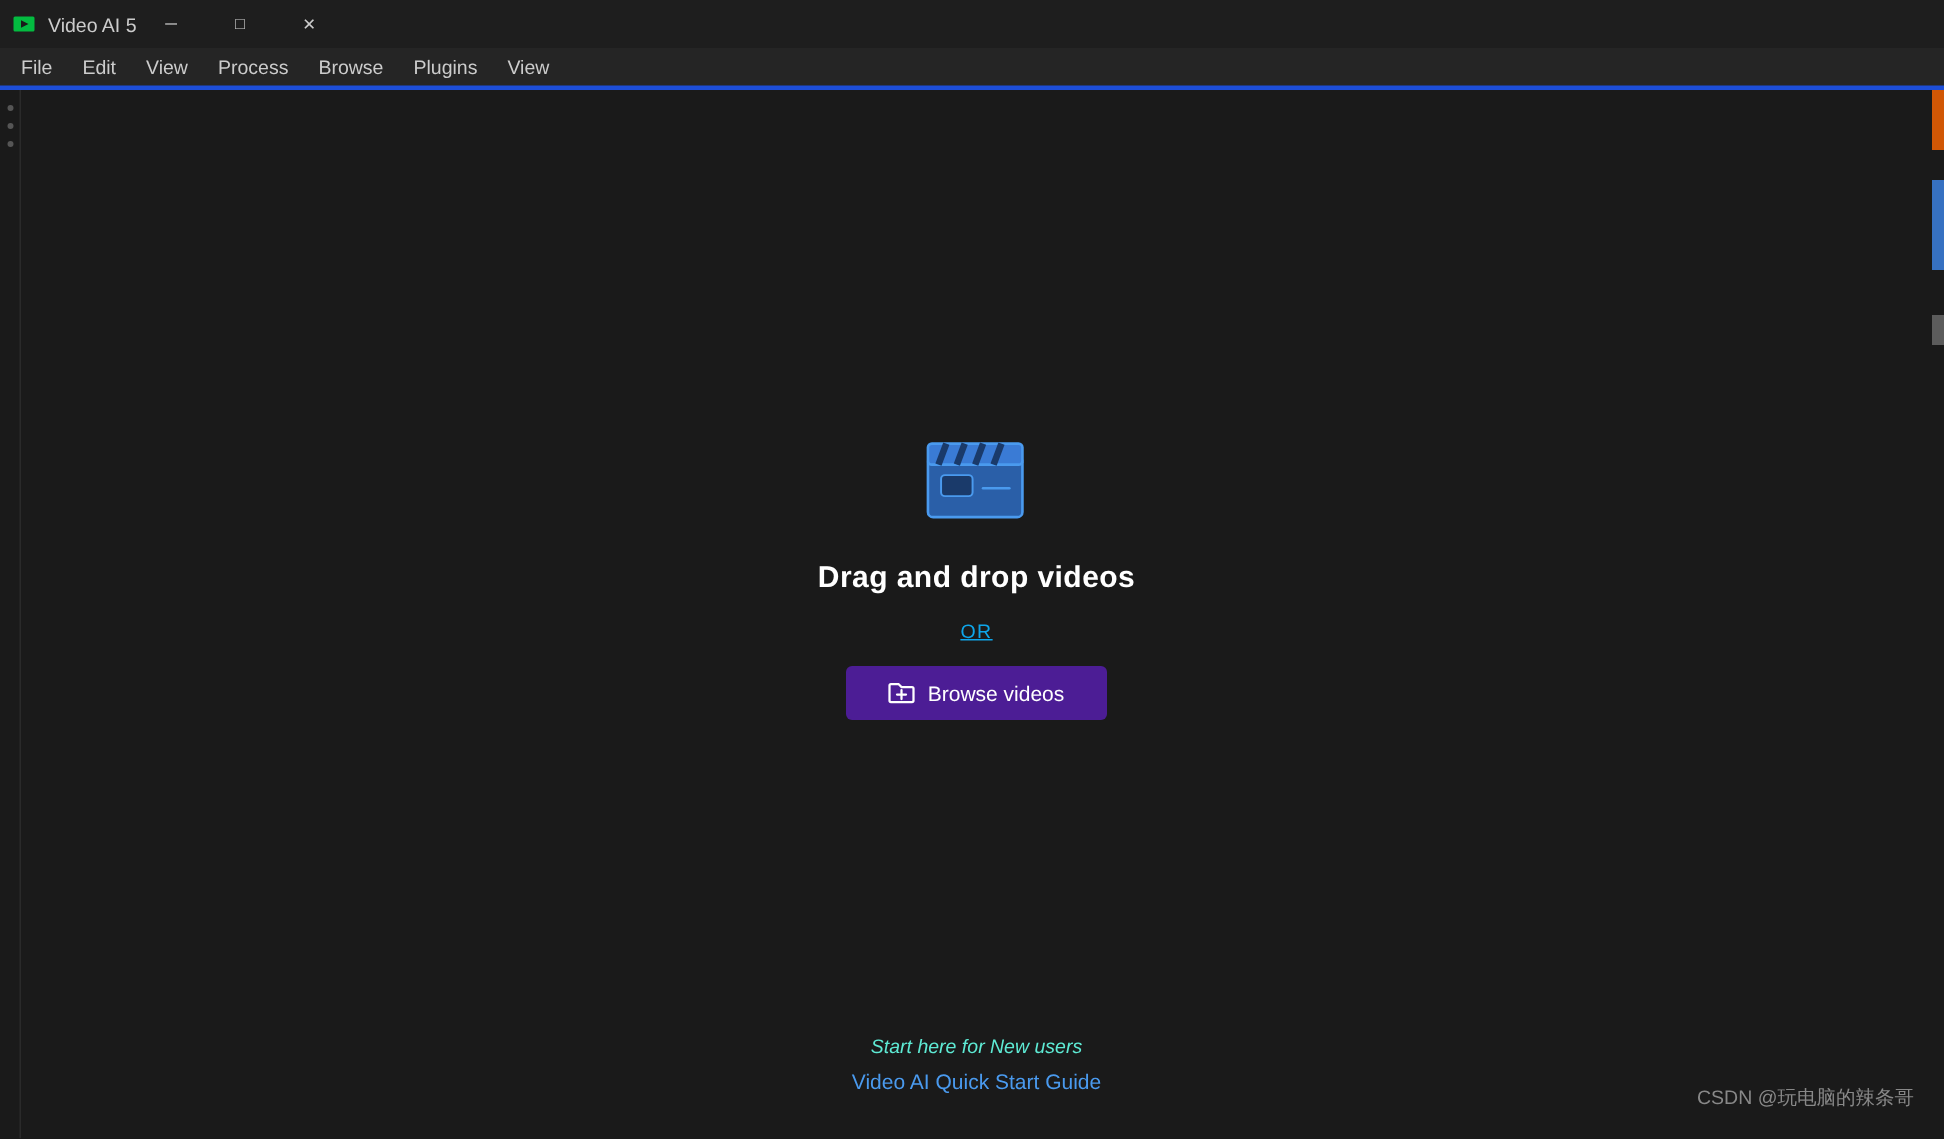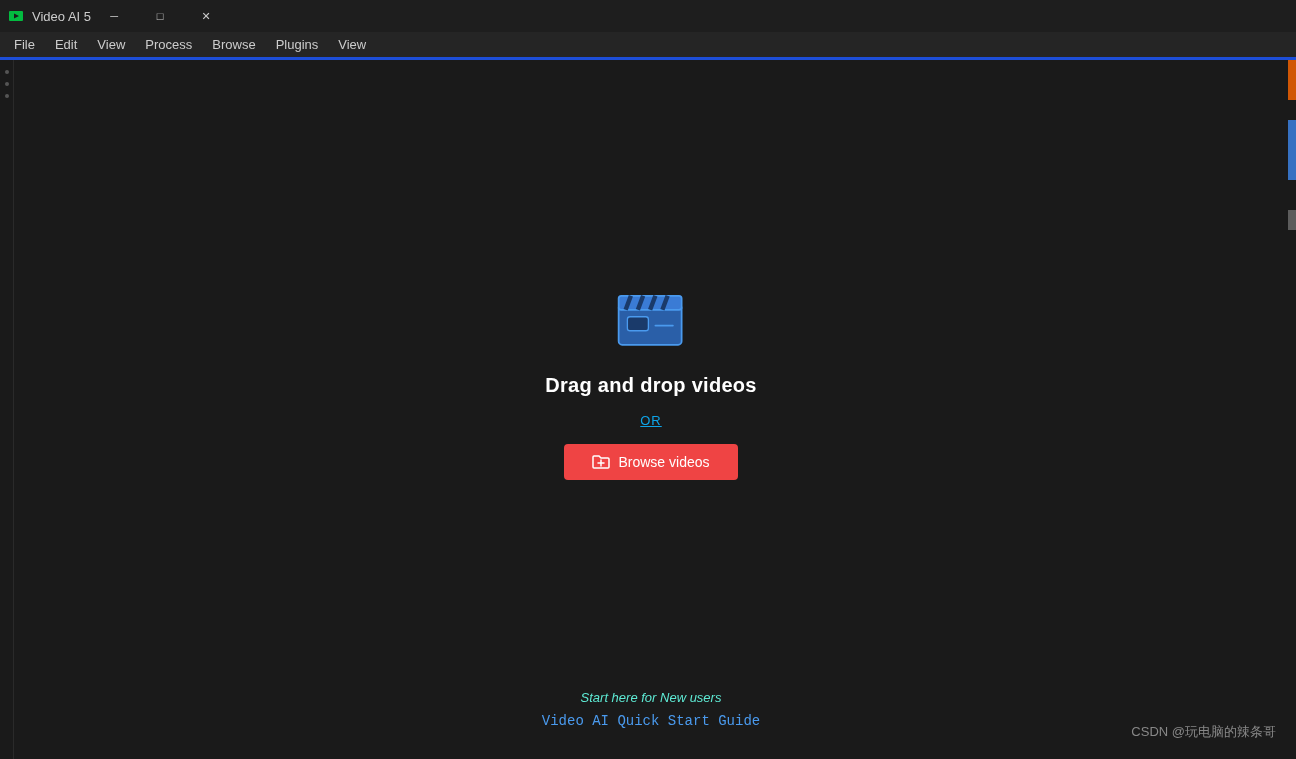--- a/index.html
+++ b/index.html
@@ -178,21 +178,21 @@
     }
 
     #or-text {
       font-size: 13px;
       color: #0ea5e9;
       letter-spacing: 1px;
       text-decoration: underline;
     }
 
     #browse-button {
-      background-color: #ef4444;
+      background-color: #4c1d95;
       border: none;
       border-radius: 4px;
       color: #ffffff;
       font-size: 14px;
       font-weight: 500;
       padding: 10px 28px;
       cursor: pointer;
       display: flex;
       align-items: center;
       gap: 8px;
@@ -216,21 +216,20 @@
       font-size: 13px;
       color: #5eead4;
       font-style: italic;
     }
 
     #quick-start-link {
       font-size: 14px;
       color: #4a9aee;
       cursor: pointer;
       text-decoration: none;
-      font-family: Liberation Mono, monospace;
     }
 
     
     #watermark {
       position: absolute;
       bottom: 18px;
       right: 20px;
       font-size: 13px;
       color: #888888;
       margin-top: 20px;

